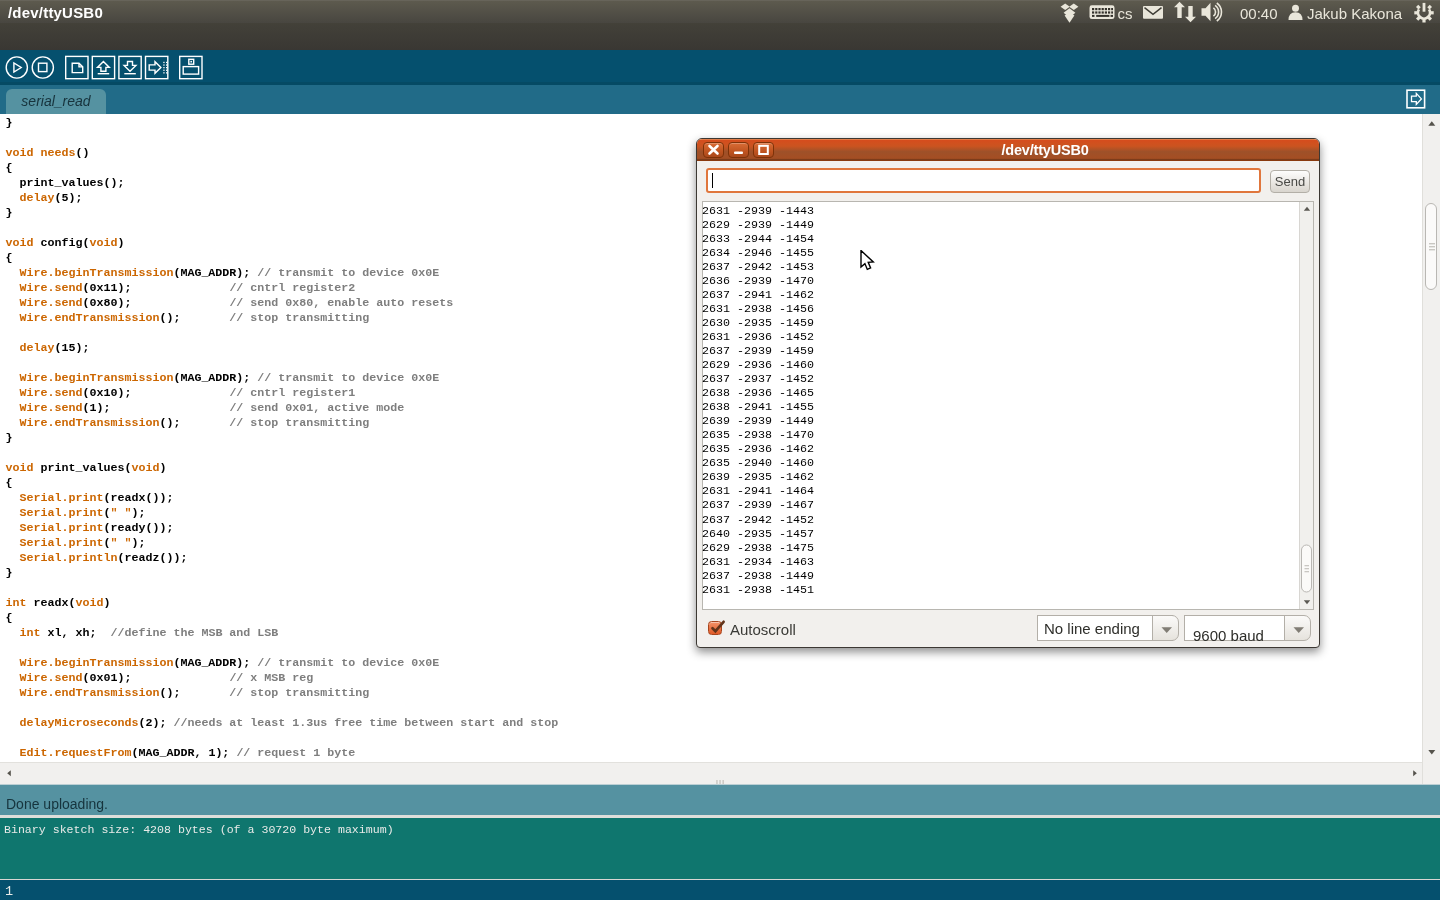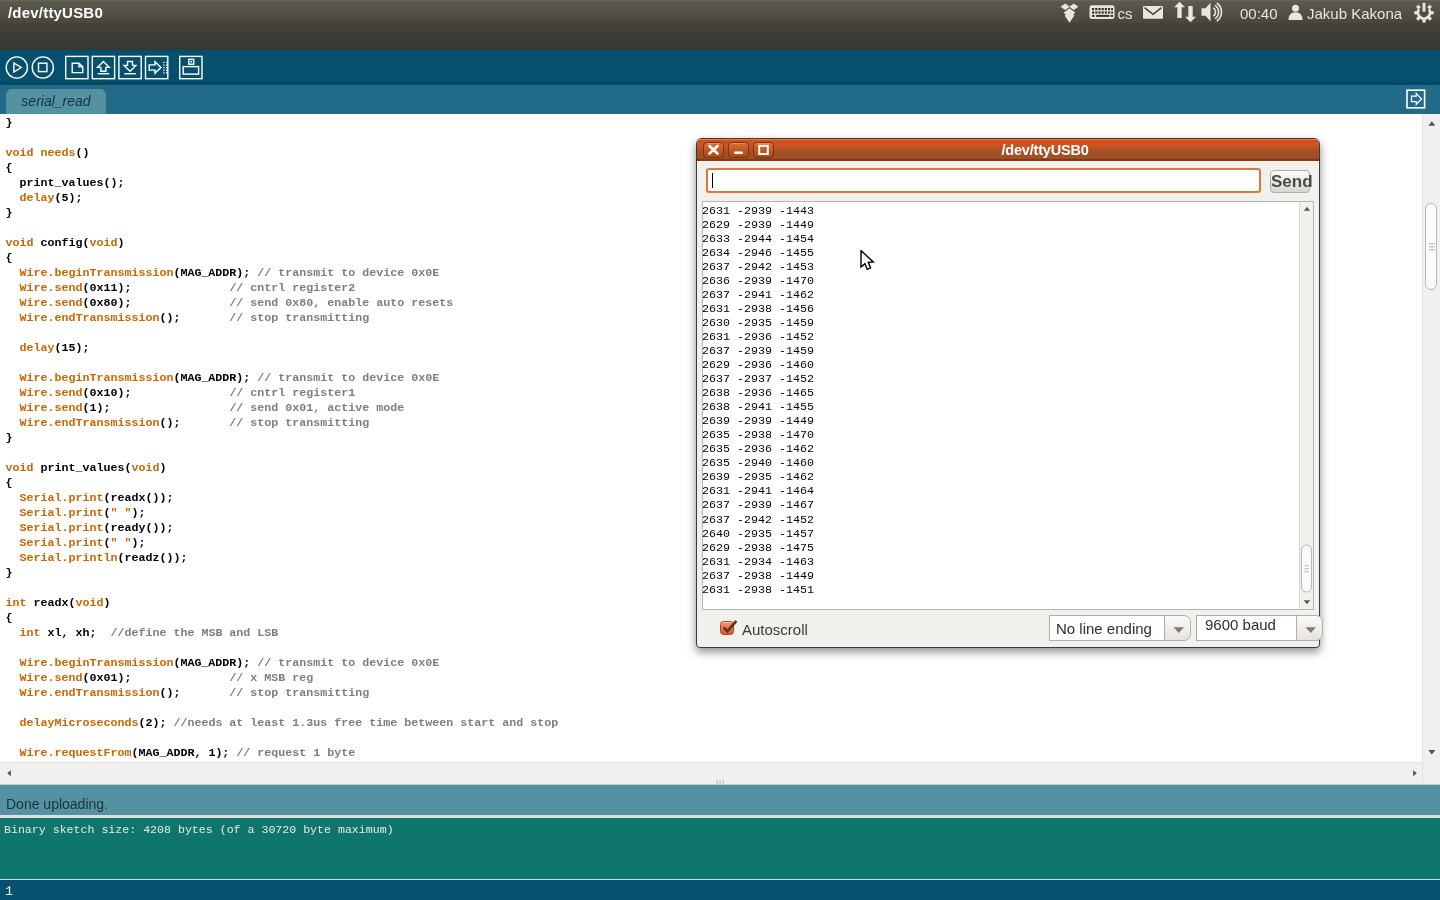--- a/index.html
+++ b/index.html
@@ -71,28 +71,28 @@
     color:#fff; font-weight:bold; font-size:14.5px; letter-spacing:-0.2px; }
   .wbtn { position:absolute; top:3px; width:21px; height:16px; border-radius:4px;
     background:linear-gradient(#d96c35, #c05420 60%, #a9491c);
     border:1px solid #7e3208; box-shadow:inset 0 1px 0 rgba(255,255,255,0.25); }
   #serbody { position:absolute; left:3px; top:22px; width:616px; height:484px;
     background:#f2f0ed; }
   #serinput { position:absolute; left:6px; top:7px; width:555px; height:25px;
     background:#fff; border:2px solid #e0763c; border-radius:3px; }
   #sersend { position:absolute; left:570px; top:9px; width:40px; height:23px;
     background:linear-gradient(#fdfdfc,#e8e5e0 60%,#d9d5ce); border:1px solid #b3afa7;
-    border-radius:4px; text-align:center; font-size:17px; color:#4a4a46; line-height:21px;font-weight:bold; }
+    border-radius:4px; text-align:center; font-size:13px; color:#4a4a46; line-height:21px; }
   #serlist { position:absolute; left:2px; top:40px; width:612px; height:409px;
     background:#fff; border:1px solid #b8b6b0; }
   #serlines { position:absolute; left:-1px; top:1.5px; font-family:"Liberation Mono", monospace;
     font-size:11.67px; line-height:14.05px; white-space:pre; color:#000; }
   #serscroll { position:absolute; right:0; top:0; width:14px; height:407px;
     background:#f1f0ed; border-left:1px solid #d8d6d2; }
-  #serbottom { position:absolute; left:12px; top:455px; width:616px; height:29px; }
+  #serbottom { position:absolute; left:0; top:455px; width:616px; height:29px; }
   #autocheck { position:absolute; left:8px; top:5px; width:14px; height:14px;
     background:linear-gradient(#f49268, #e05b28);
     border:1px solid #a8441c; border-radius:3.5px; overflow:visible;
     box-shadow:inset 0 1px 0 rgba(255,255,255,0.45); }
   #autolabel { position:absolute; left:30px; top:5px; font-size:15px; color:#3a3a36; }
   .combo { position:absolute; top:-1px; height:26px; background:#fff;
     border:1px solid #b3afa8; font-size:15px; color:#2e2e2a; }
   .combobtn { position:absolute; top:-1px; height:26px; width:27px;
     background:linear-gradient(#fbfaf9,#e6e3dd); border:1px solid #b3afa8;
     border-radius:0 7px 7px 0; }
@@ -247,21 +247,21 @@
 <span class="k">int</span> readx(<span class="k">void</span>)
 {
   <span class="k">int</span> xl, xh;  <span class="c">//define the MSB and LSB</span>
 
   <span class="k">Wire.beginTransmission</span>(<span class="b">MAG_ADDR</span>); <span class="c">// transmit to device 0x0E</span>
   <span class="k">Wire.send</span>(0x01);              <span class="c">// x MSB reg</span>
   <span class="k">Wire.endTransmission</span>();       <span class="c">// stop transmitting</span>
 
   <span class="k">delayMicroseconds</span>(2); <span class="c">//needs at least 1.3us free time between start and stop</span>
 
-  <span class="k">Wire.requestFrom</span>(<span class="b">MAG_ADDR</span>, 1); <span class="c">// request 1 byte</span></div>
+  <span class="k">Edit.requestFrom</span>(<span class="b">MAG_ADDR</span>, 1); <span class="c">// request 1 byte</span></div>
   </div>
   <div class="abs" id="hscroll">
       <svg width="1422" height="22" style="position:absolute;left:0;top:0">
 <path d="M10.8,7.3 L7.2,10.3 L10.8,13.3 Z" fill="#55534c"></path>
 <path d="M1413.2,7.3 L1416.8,10.3 L1413.2,13.3 Z" fill="#55534c"></path>
 <g fill="#c6c3be">
 <rect x="716.3" y="17" width="1.3" height="5"></rect>
           <rect x="719.4" y="17" width="1.3" height="5"></rect>
           <rect x="722.5" y="17" width="1.3" height="5"></rect>
 </g>
@@ -356,21 +356,21 @@
         <div id="autocheck">
             <svg width="18" height="16" style="position:absolute;left:1px;top:-2px;overflow:visible">
               <path d="M2.5,8.3 L5.4,11.2 L13.6,1.8" stroke="#63341a" stroke-width="2.7" fill="none" stroke-linecap="round"></path>
             </svg>
           </div>
         <div id="autolabel">Autoscroll</div>
         <div class="combo" style="left:337px; width:136px; padding:4px 0 4px 6px">No line ending</div>
         <div class="combobtn" style="left:452px"><svg width="27" height="26">
               <path d="M8.5,11.2 L19,11.2 L13.7,17 Z" fill="#817d75"></path>
             </svg></div>
-        <div class="combo" style="left:484px; width:120px; padding:0 0 0 8px">9600 baud</div>
+        <div class="combo" style="left:484px; width:120px; padding:11px 0 0 8px">9600 baud</div>
         <div class="combobtn" style="left:584px"><svg width="27" height="26">
               <path d="M8.5,11.2 L19,11.2 L13.7,17 Z" fill="#817d75"></path>
             </svg></div>
       </div>
     </div>
   </div>
 <svg width="16" height="22" style="position:absolute;left:860px;top:250px;z-index:50">
 <path d="M1,0.5 L1,17 L4.9,13.6 L7.3,19.4 L10.6,18 L8.2,12.4 L13.3,12 Z" fill="#ffffff" stroke="#000000" stroke-width="1.4" stroke-linejoin="miter"></path>
 </svg>
 </div>

